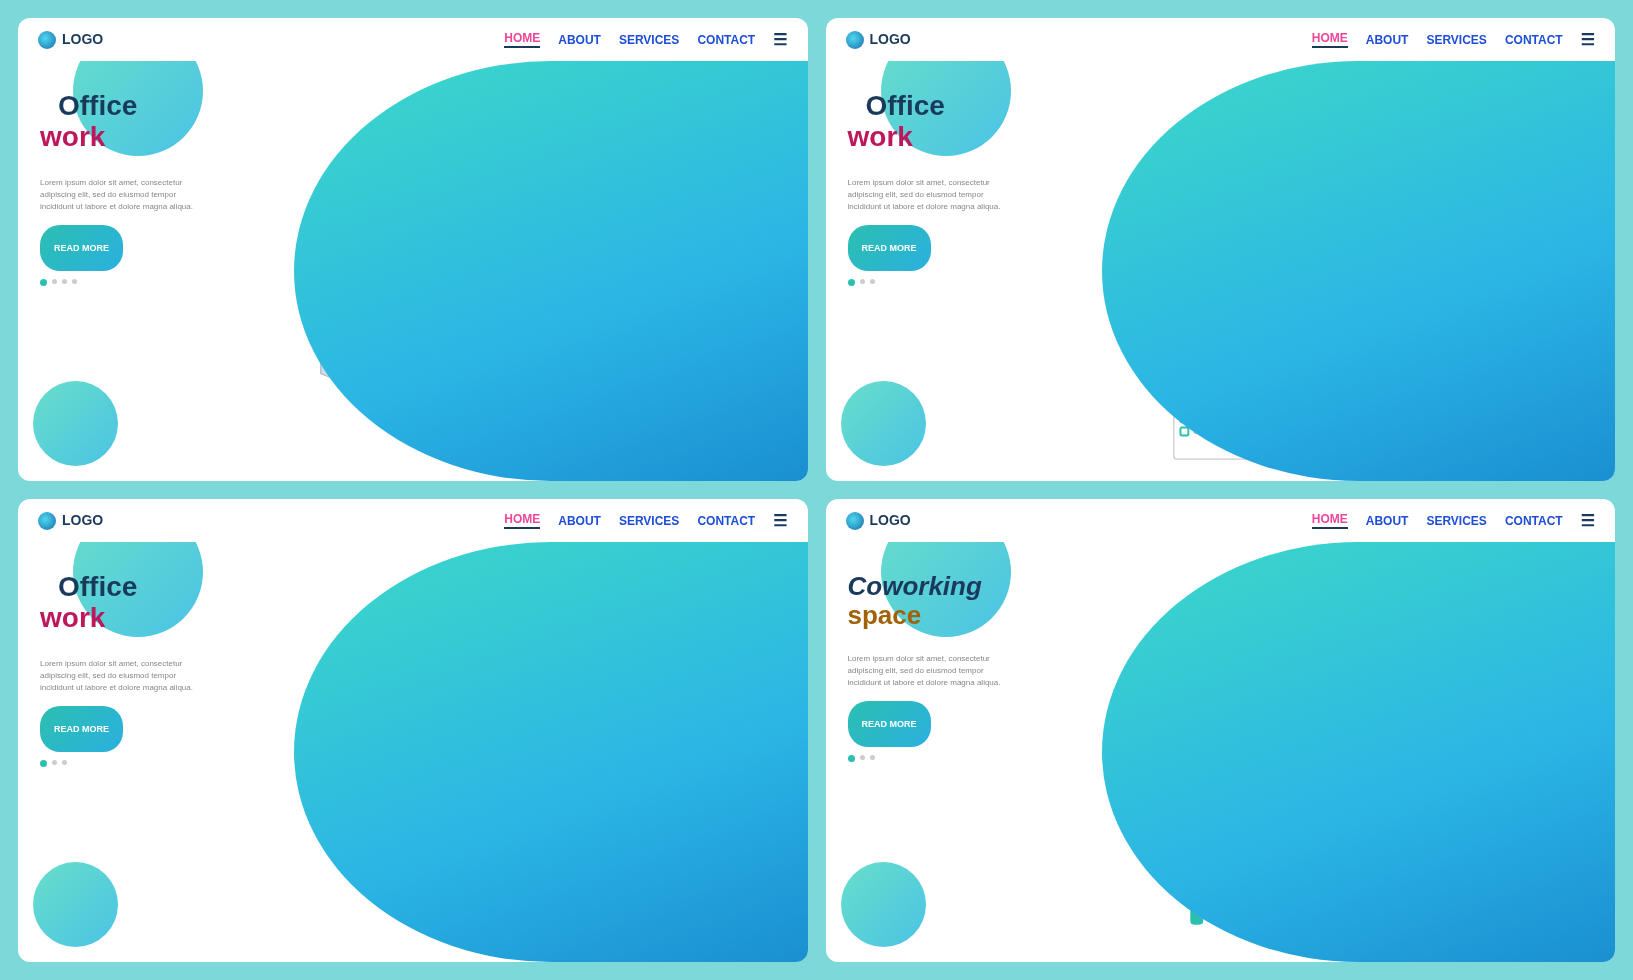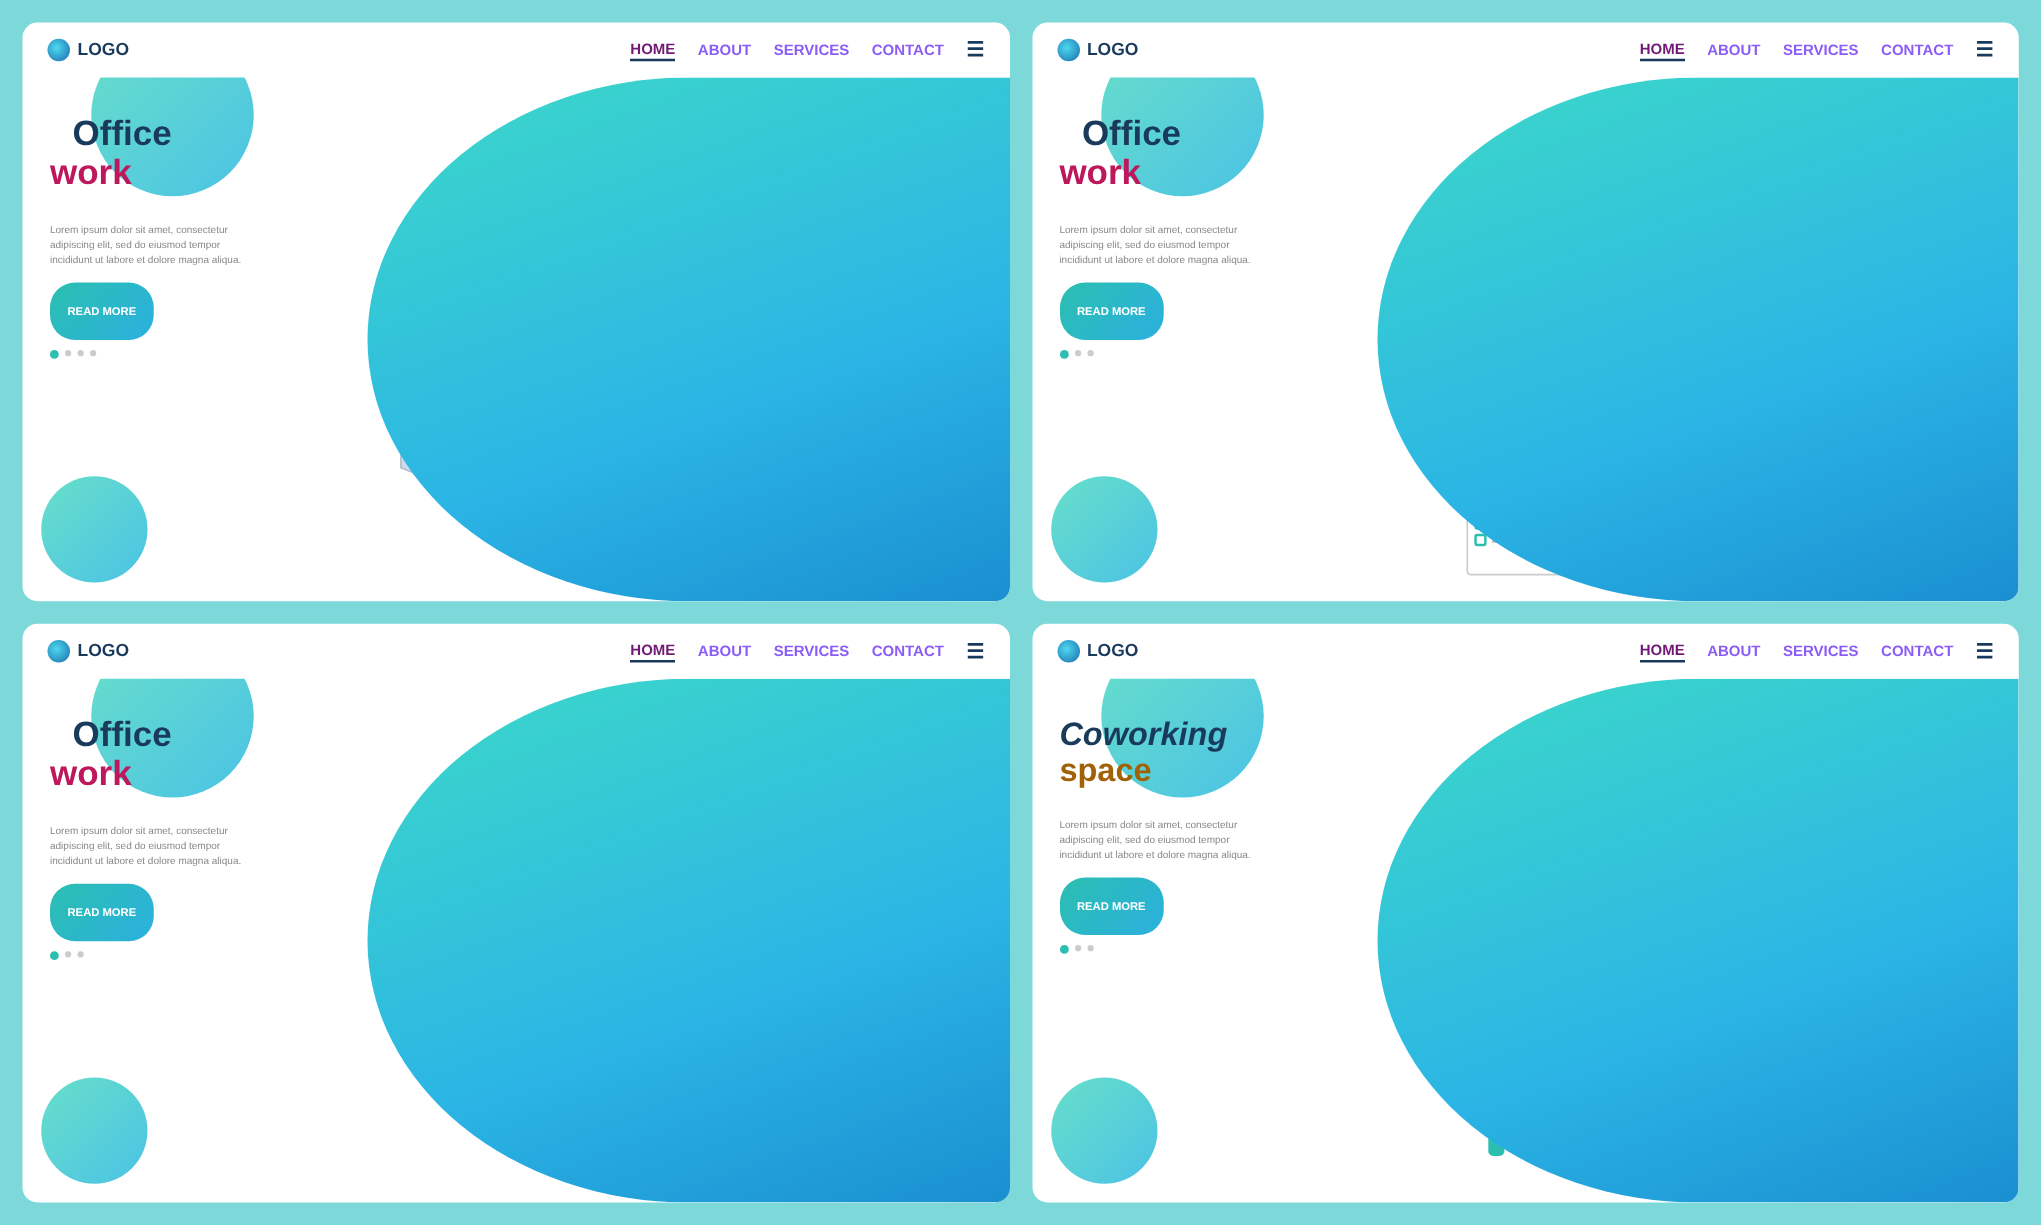--- a/index.html
+++ b/index.html
@@ -47,26 +47,26 @@
     }
     .nav-links {
       display: flex;
       gap: 18px;
       margin-left: auto;
       align-items: center;
       font-size: 12px;
       font-weight: 600;
     }
     .nav-link {
-      color: #8b5cf6;
+      color: #1d4ed8;
       text-decoration: none;
       cursor: pointer;
     }
     .nav-link.active {
-      color: #701a75;
+      color: #ec4899;
       border-bottom: 2px solid #1a3a5c;
       padding-bottom: 1px;
       margin-left: 48px;
     }
     .nav-hamburger {
       font-size: 16px;
       color: #1a3a5c;
       cursor: pointer;
     }
     

